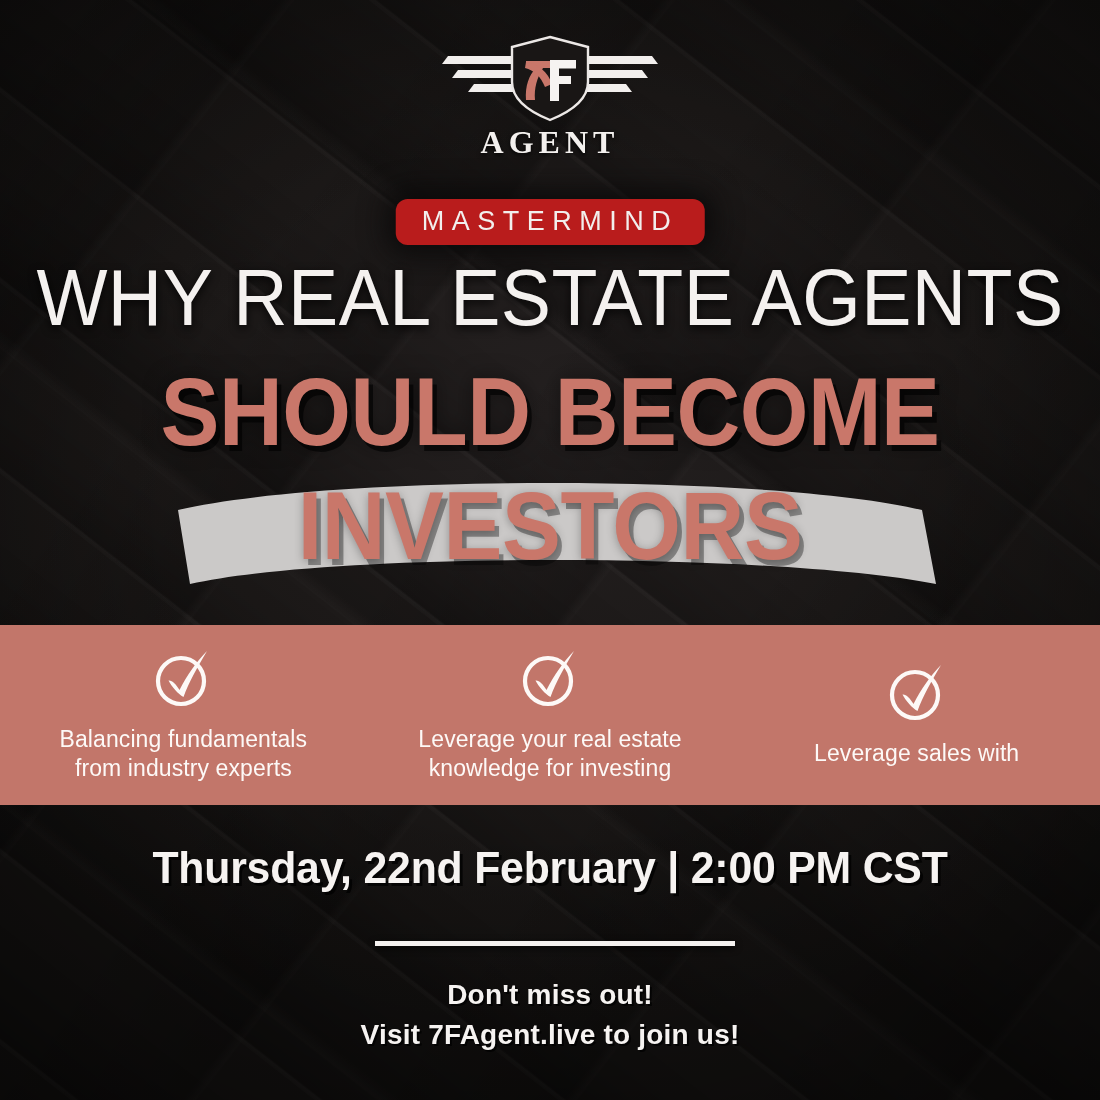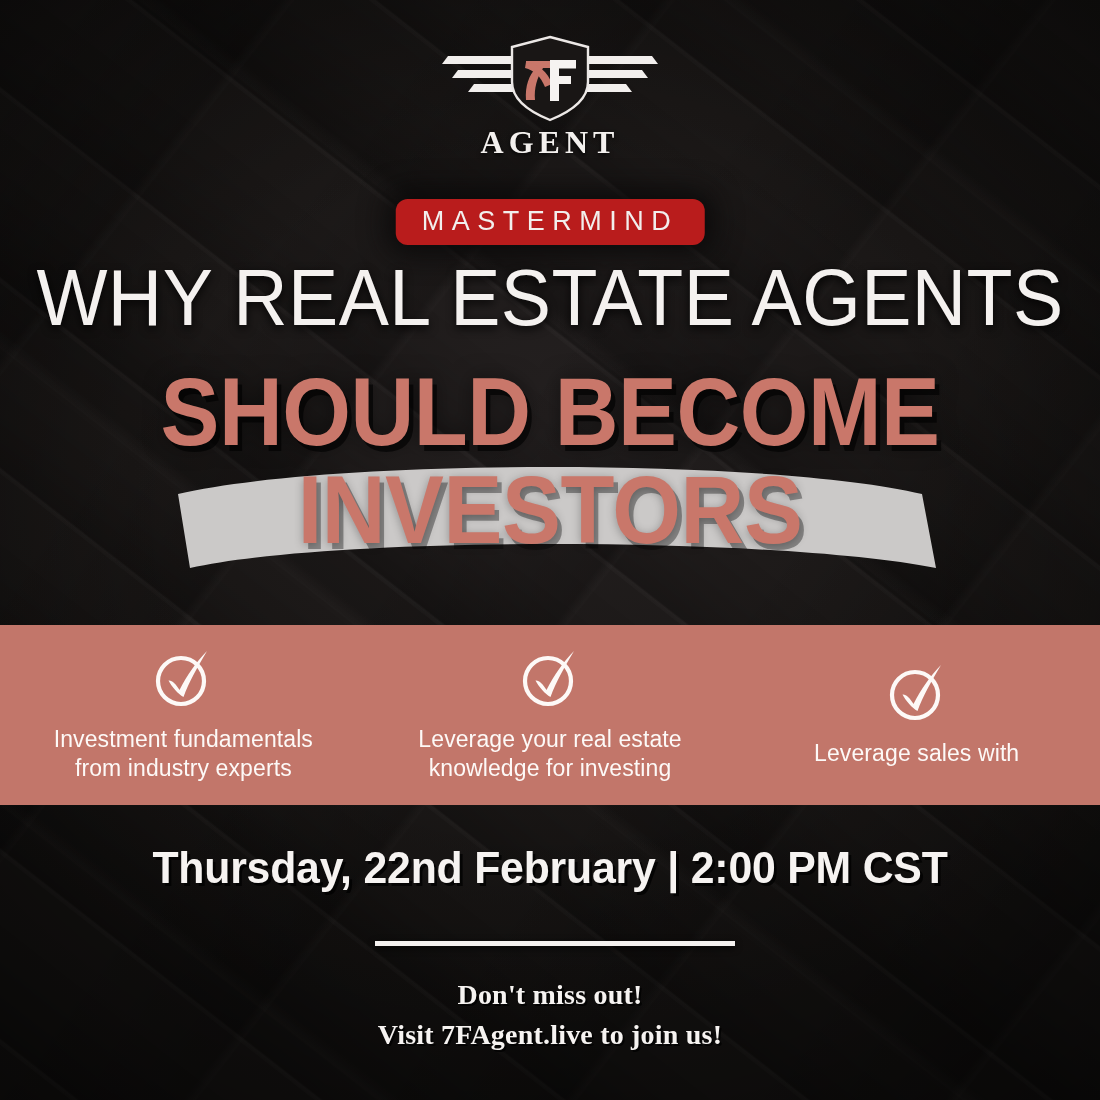--- a/index.html
+++ b/index.html
@@ -108,21 +108,21 @@
     font-size:96px;
     font-weight:700;
     line-height:1;
     letter-spacing:-.5px;
     transform:scaleX(.92);
     text-shadow:5px 6px 0 rgba(0,0,0,.62), 0 0 22px rgba(0,0,0,.5);
   }
 
   
   .banner-wrap{
-    position:absolute;left:0;right:0;top:450px;height:140px;
+    position:absolute;left:0;right:0;top:466px;height:140px;
   }
   .banner-svg{position:absolute;left:0;top:0;width:1100px;height:140px;}
   .head3{
     position:absolute;left:0;right:0;top:12px;
     text-align:center;
     color:#c9776a;
     font-size:96px;
     font-weight:700;
     line-height:1;
     letter-spacing:-.5px;
@@ -174,21 +174,21 @@
   .footer{
     position:absolute;left:0;right:0;top:975px;
     text-align:center;
     color:#f6f3f1;
     font-size:28px;
     font-weight:700;
     line-height:1.42;
     letter-spacing:.2px;
     text-shadow:2px 2px 0 rgba(0,0,0,.75);
   }
-  .footer div{display:block;font-family:Liberation Serif, serif;}
+  .footer div{display:block;}
 </style>
 </head>
 <body>
 
 <div id="poster">
 
   <div class="bg-base"></div>
   <div class="bg-facets"></div>
   <div class="bg-panels"></div>
   <div class="bg-vignette"></div>
@@ -238,21 +238,21 @@
 
   <div class="band">
 
     <div class="benefit">
       <svg class="check-icon" viewBox="0 0 64 64">
         <circle cx="30" cy="34" r="23" fill="none" stroke="#fdf9f7" stroke-width="4.2"></circle>
         <path d="M18 35 L28 45 L57 4 L50 46 L28 52 Z" fill="none"></path>
         <path d="M17.5 33.5 C21 33 25 37 28.5 43 C36 28 46 14 56 4 C47 19 38 35 32.5 50 C27 47 21 40 17.5 33.5 Z" fill="#fdf9f7"></path>
       </svg>
       <div class="benefit-text">
-        <div>Investment fundamentals</div>
+        <div>Balancing fundamentals</div>
         <div>from industry experts</div>
       </div>
     </div>
 
     <div class="benefit">
       <svg class="check-icon" viewBox="0 0 64 64">
         <circle cx="30" cy="34" r="23" fill="none" stroke="#fdf9f7" stroke-width="4.2"></circle>
         <path d="M17.5 33.5 C21 33 25 37 28.5 43 C36 28 46 14 56 4 C47 19 38 35 32.5 50 C27 47 21 40 17.5 33.5 Z" fill="#fdf9f7"></path>
       </svg>
       <div class="benefit-text">

